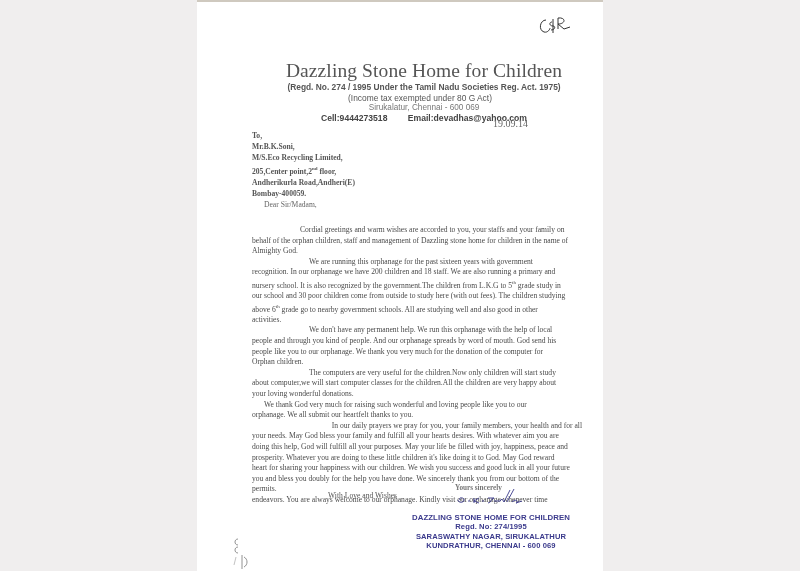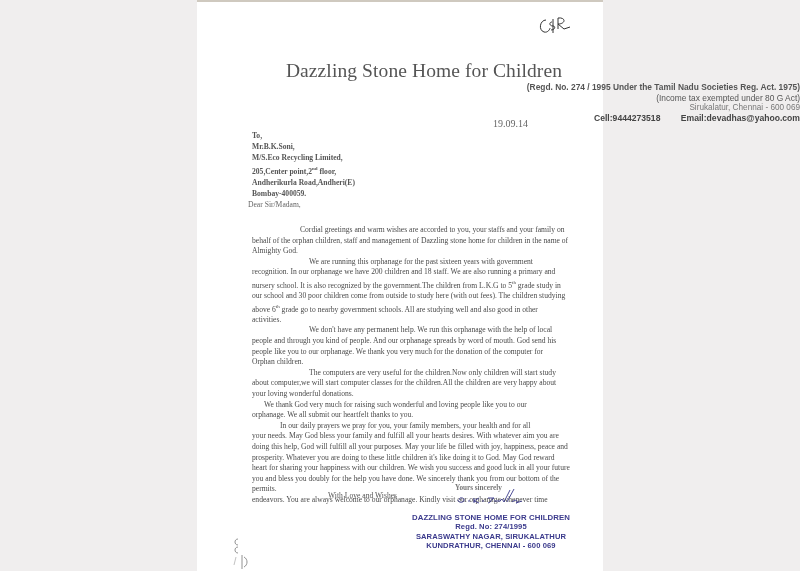--- a/index.html
+++ b/index.html
@@ -16,47 +16,47 @@
     }
     .initials-top {
       position: absolute; left: 536px; top: 14px; width: 36px; height: 22px;
     }
     .letterhead-title {
       position: absolute; left: 0; width: 100%; top: 60px; text-align: center;
       font-family: "Liberation Serif", serif; font-size: 19.5px; color: #555;
       padding-left: 48px; box-sizing: border-box; letter-spacing: 0.1px;
     }
     .lh-line {
-      position: absolute; left: 0; width: 100%; text-align: right;
+      position: absolute; left: 0; width: 100%; text-align: center;
       font-family: "Liberation Sans", sans-serif; color: #444;
       padding-left: 48px; box-sizing: border-box;
     }
     .lh-regd { top: 82px; font-size: 8.4px; font-weight: bold; color: #555; }
     .lh-tax { top: 93px; font-size: 8.4px; color: #555; padding-left: 40px; }
     .lh-addr { top: 103px; font-size: 8.2px; color: #777; }
     .lh-contact { top: 113px; font-size: 8.6px; font-weight: bold; color: #444; }
     .lh-contact span { display: inline-block; }
     .lh-contact .email { margin-left: 18px; }
     .date {
       position: absolute; left: 493px; top: 118px; font-size: 10px; color: #666;
     }
     .text {
       position: absolute; font-family: "Liberation Serif", serif; color: #4a4a4a;
       font-size: 7.6px; line-height: 10.6px; white-space: nowrap;
     }
     .addr { left: 252px; top: 130px; font-weight: bold; color: #555; line-height: 11px; font-size: 7.6px; }
     .addr sup { font-size: 5px; }
-    .salutation { left: 248px; top: 200px; color: #666; }
+    .salutation { left: 264px; top: 200px; color: #666; }
     .body { left: 252px; top: 225px; width: 330px; white-space: normal; }
     .body p { margin: 0; text-indent: 0; }
     .body .line { display: block; white-space: nowrap; }
     .ind1 { padding-left: 48px; }
     .ind2 { padding-left: 57px; }
     .ind3 { padding-left: 12px; }
-    .ind4 { padding-left: 28px; }
+    .ind4 { padding-left: 28px; text-align: right; }
     .body sup { font-size: 5px; }
     .closing { left: 328px; top: 491px; color: #555; }
     .yours { left: 455px; top: 483px; color: #777; font-size: 7.2px; font-weight: bold; }
     .signature { position: absolute; left: 430px; top: 488px; width: 100px; height: 20px; }
     .stamp {
       position: absolute; left: 396px; top: 513px; width: 190px; text-align: center;
       font-family: "Liberation Sans", sans-serif; font-weight: bold; color: #3b3a8c;
       font-size: 7.6px; line-height: 9.4px; letter-spacing: 0.1px;
     }
     .stamp .s1 { font-size: 7.8px; }

